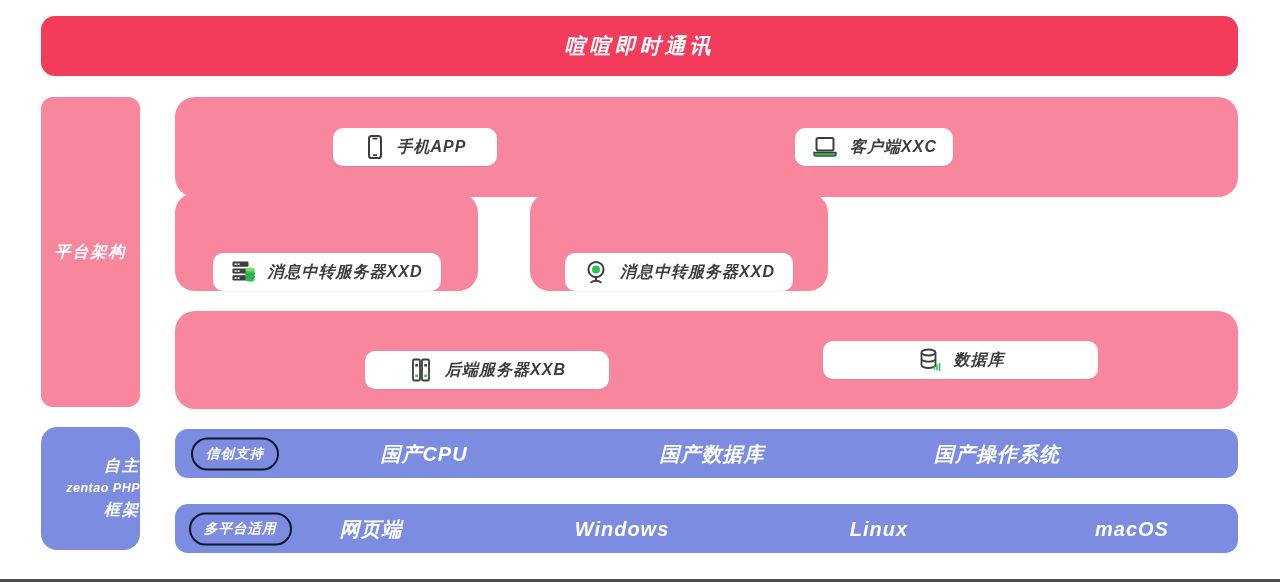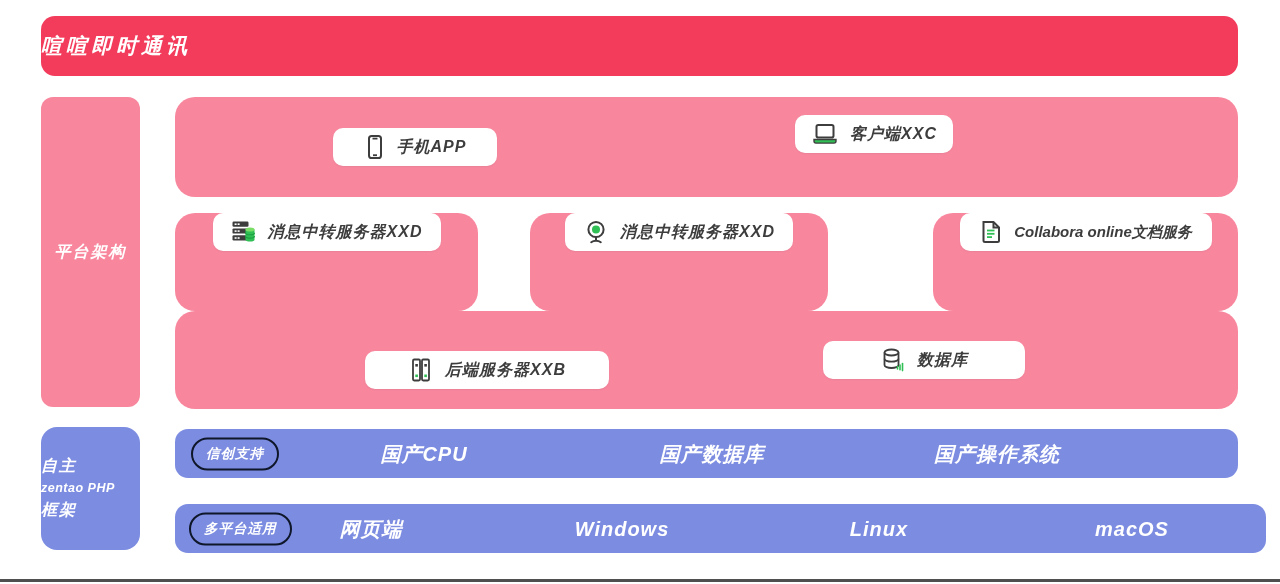--- a/index.html
+++ b/index.html
@@ -5,71 +5,71 @@
   html,body{margin:0;padding:0;background:#fff;}
   #stage{
     position:relative;width:1280px;height:584px;background:#ffffff;
     font-family:"Liberation Sans",sans-serif;overflow:hidden;
     font-style:italic;font-weight:bold;
   }
   
   .banner{
     position:absolute;left:41px;top:16px;width:1197px;height:60px;
     background:var(--red,#f33c5c);border-radius:14px;
-    display:flex;align-items:center;justify-content:flex-start;
+    display:flex;align-items:center;justify-content:center;
     color:#fff;font-size:21px;letter-spacing:4px;
   }
   
   .side-top{
     position:absolute;left:41px;top:97px;width:99px;height:310px;
     background:var(--pink,#f8879e);border-radius:12px;
     display:flex;align-items:center;justify-content:center;
     color:#fff;font-size:16px;letter-spacing:2px;
   }
   .side-bottom{
     position:absolute;left:41px;top:427px;width:99px;height:123px;
     background:var(--blue,#7c8ce1);border-radius:16px;
-    display:flex;flex-direction:column;align-items:flex-start;justify-content:center;
+    display:flex;flex-direction:column;align-items:flex-end;justify-content:center;
     color:#fff;text-align:center;line-height:1.55;
   }
   .side-bottom .l1,.side-bottom .l3{font-size:16px;letter-spacing:2px;}
   .side-bottom .l2{font-size:12.5px;letter-spacing:0.5px;}
   
   .prow{position:absolute;left:175px;width:1063px;background:var(--pink,#f8879e);border-radius:20px;}
   .row-clients{top:97px;height:100px;}
   .row-backend{top:311px;height:98px;}
   .mid-box{
-    position:absolute;top:213px;height:98px;background:var(--pink,#f8879e);border-radius:20px;
-    display:flex;align-items:flex-start;justify-content:center;
+    position:absolute;top:193px;height:98px;background:var(--pink,#f8879e);border-radius:20px;
+    display:flex;align-items:flex-end;justify-content:center;
   }
   .mb1{left:175px;width:303px;}
   .mb2{left:530px;width:298px;}
   .mb3{left:933px;width:305px;}
   
   .pill{
     background:#fff;border-radius:10px;height:38px;
     display:flex;align-items:center;justify-content:center;gap:11px;
     color:var(--dark,#3d3d3d);font-size:16px;letter-spacing:1px;
     box-shadow:0 1px 2px rgba(0,0,0,0.06);
   }
   .pill.abs{position:absolute;}
   .pill-phone{left:158px;top:31px;width:164px;}
-  .pill-client{left:620px;top:18px;width:158px;}
+  .pill-client{left:620px;top:31px;width:158px;}
   .pill-mid1,.pill-mid2{width:228px;}
   .pill-mid3{width:252px;font-size:15px;letter-spacing:0;}
   .pill-backendsrv{left:190px;top:40px;width:244px;}
-  .pill-db{left:648px;top:30px;width:202px;}
+  .pill-db{left:648px;top:30px;width:275px;}
   .pill svg{flex:0 0 auto;}
   
   .brow{
     position:absolute;left:175px;width:1063px;height:49px;
     background:var(--blue,#7c8ce1);border-radius:13px;color:#fff;
   }
   .brow-a{top:429px;}
-  .brow-b{top:504px;padding-left:28px;}
+  .brow-b{top:504px;}
   .bpill{
     position:absolute;top:50%;transform:translateY(-50%);
     border:2px solid #0f172a;border-radius:17px;height:29px;
     display:flex;align-items:center;padding:0 13px;
     font-size:13.5px;letter-spacing:1px;white-space:nowrap;
   }
   .bpill-a{left:16px;}
   .bpill-b{left:14px;}
   .bitem{
     position:absolute;top:50%;transform:translate(-50%,-50%);
@@ -140,32 +140,20 @@
     <div class="pill pill-mid2">
       <svg width="26" height="26" viewBox="0 0 26 26">
         <circle cx="13" cy="10.5" r="7.6" fill="none" stroke="#3d3d3d" stroke-width="2"></circle>
         <circle cx="13" cy="10.5" r="4" fill="#2fbf55"></circle>
         <line x1="13" y1="18.1" x2="13" y2="21" stroke="#3d3d3d" stroke-width="2"></line>
         <path d="M8.2 23.2 c2.6 -1.8 7 -1.8 9.6 0" fill="none" stroke="#3d3d3d" stroke-width="2" stroke-linecap="round"></path>
       </svg>
       <span>消息中转服务器XXD</span>
     </div>
   </div>
-  <div class="mid-box mb3">
-    <div class="pill pill-mid3">
-      <svg width="24" height="26" viewBox="0 0 24 26">
-        <path d="M4.5 3 h10 l5.5 5.5 v13 a1.5 1.5 0 0 1 -1.5 1.5 h-12.5 a1.5 1.5 0 0 1 -1.5 -1.5 z" fill="#fff" stroke="#3d3d3d" stroke-width="2"></path>
-        <path d="M14.5 3 v5.5 h5.5" fill="none" stroke="#3d3d3d" stroke-width="2"></path>
-        <line x1="8" y1="11.5" x2="15.5" y2="11.5" stroke="#2fbf55" stroke-width="1.8"></line>
-        <line x1="8" y1="14.8" x2="15.5" y2="14.8" stroke="#2fbf55" stroke-width="1.8"></line>
-        <line x1="8" y1="18.1" x2="13" y2="18.1" stroke="#2fbf55" stroke-width="1.8"></line>
-      </svg>
-      <span>Collabora online文档服务</span>
-    </div>
-  </div>
 
   <div class="prow row-backend">
     <div class="pill abs pill-backendsrv">
       <svg width="26" height="26" viewBox="0 0 26 26">
         <rect x="5" y="2.5" width="7" height="21" rx="1.2" fill="none" stroke="#3d3d3d" stroke-width="1.8"></rect>
         <rect x="14" y="2.5" width="7" height="21" rx="1.2" fill="none" stroke="#3d3d3d" stroke-width="1.8"></rect>
         <rect x="7.3" y="7" width="2.6" height="2.6" fill="#3d3d3d"></rect>
         <rect x="16.3" y="7" width="2.6" height="2.6" fill="#3d3d3d"></rect>
         <rect x="7.3" y="17.5" width="2.6" height="2.6" fill="#2fbf55"></rect>
         <rect x="16.3" y="17.5" width="2.6" height="2.6" fill="#2fbf55"></rect>

